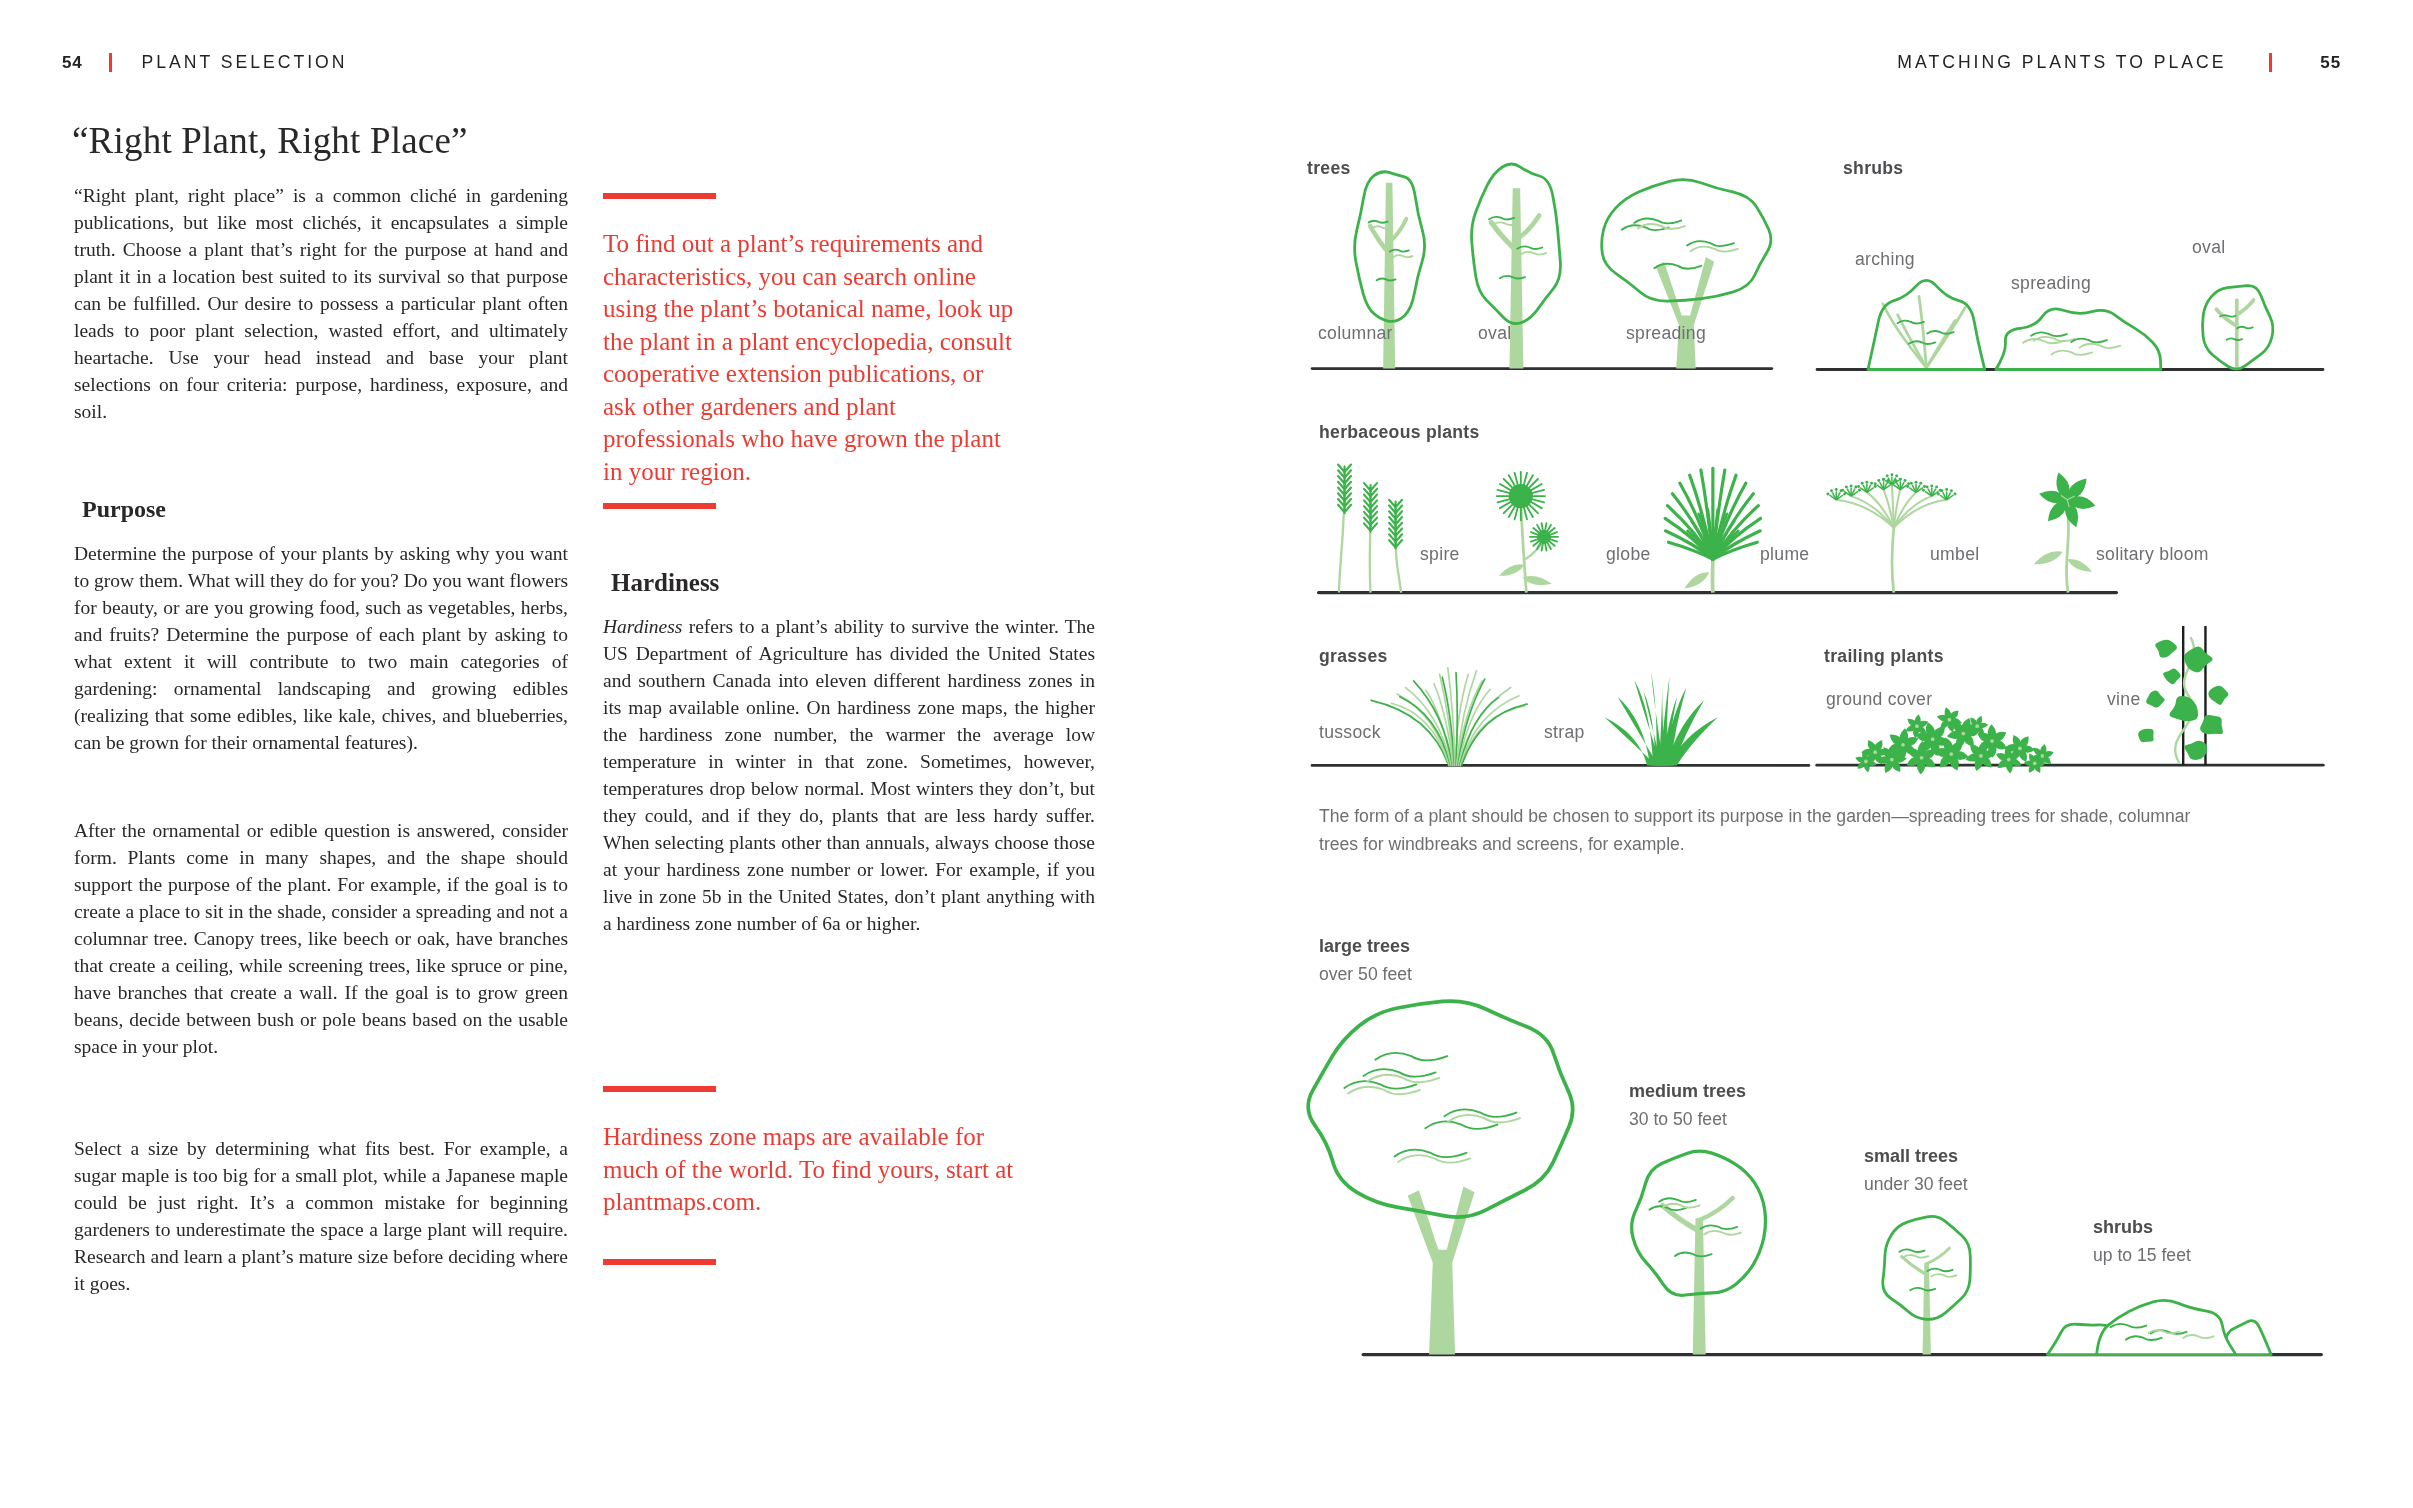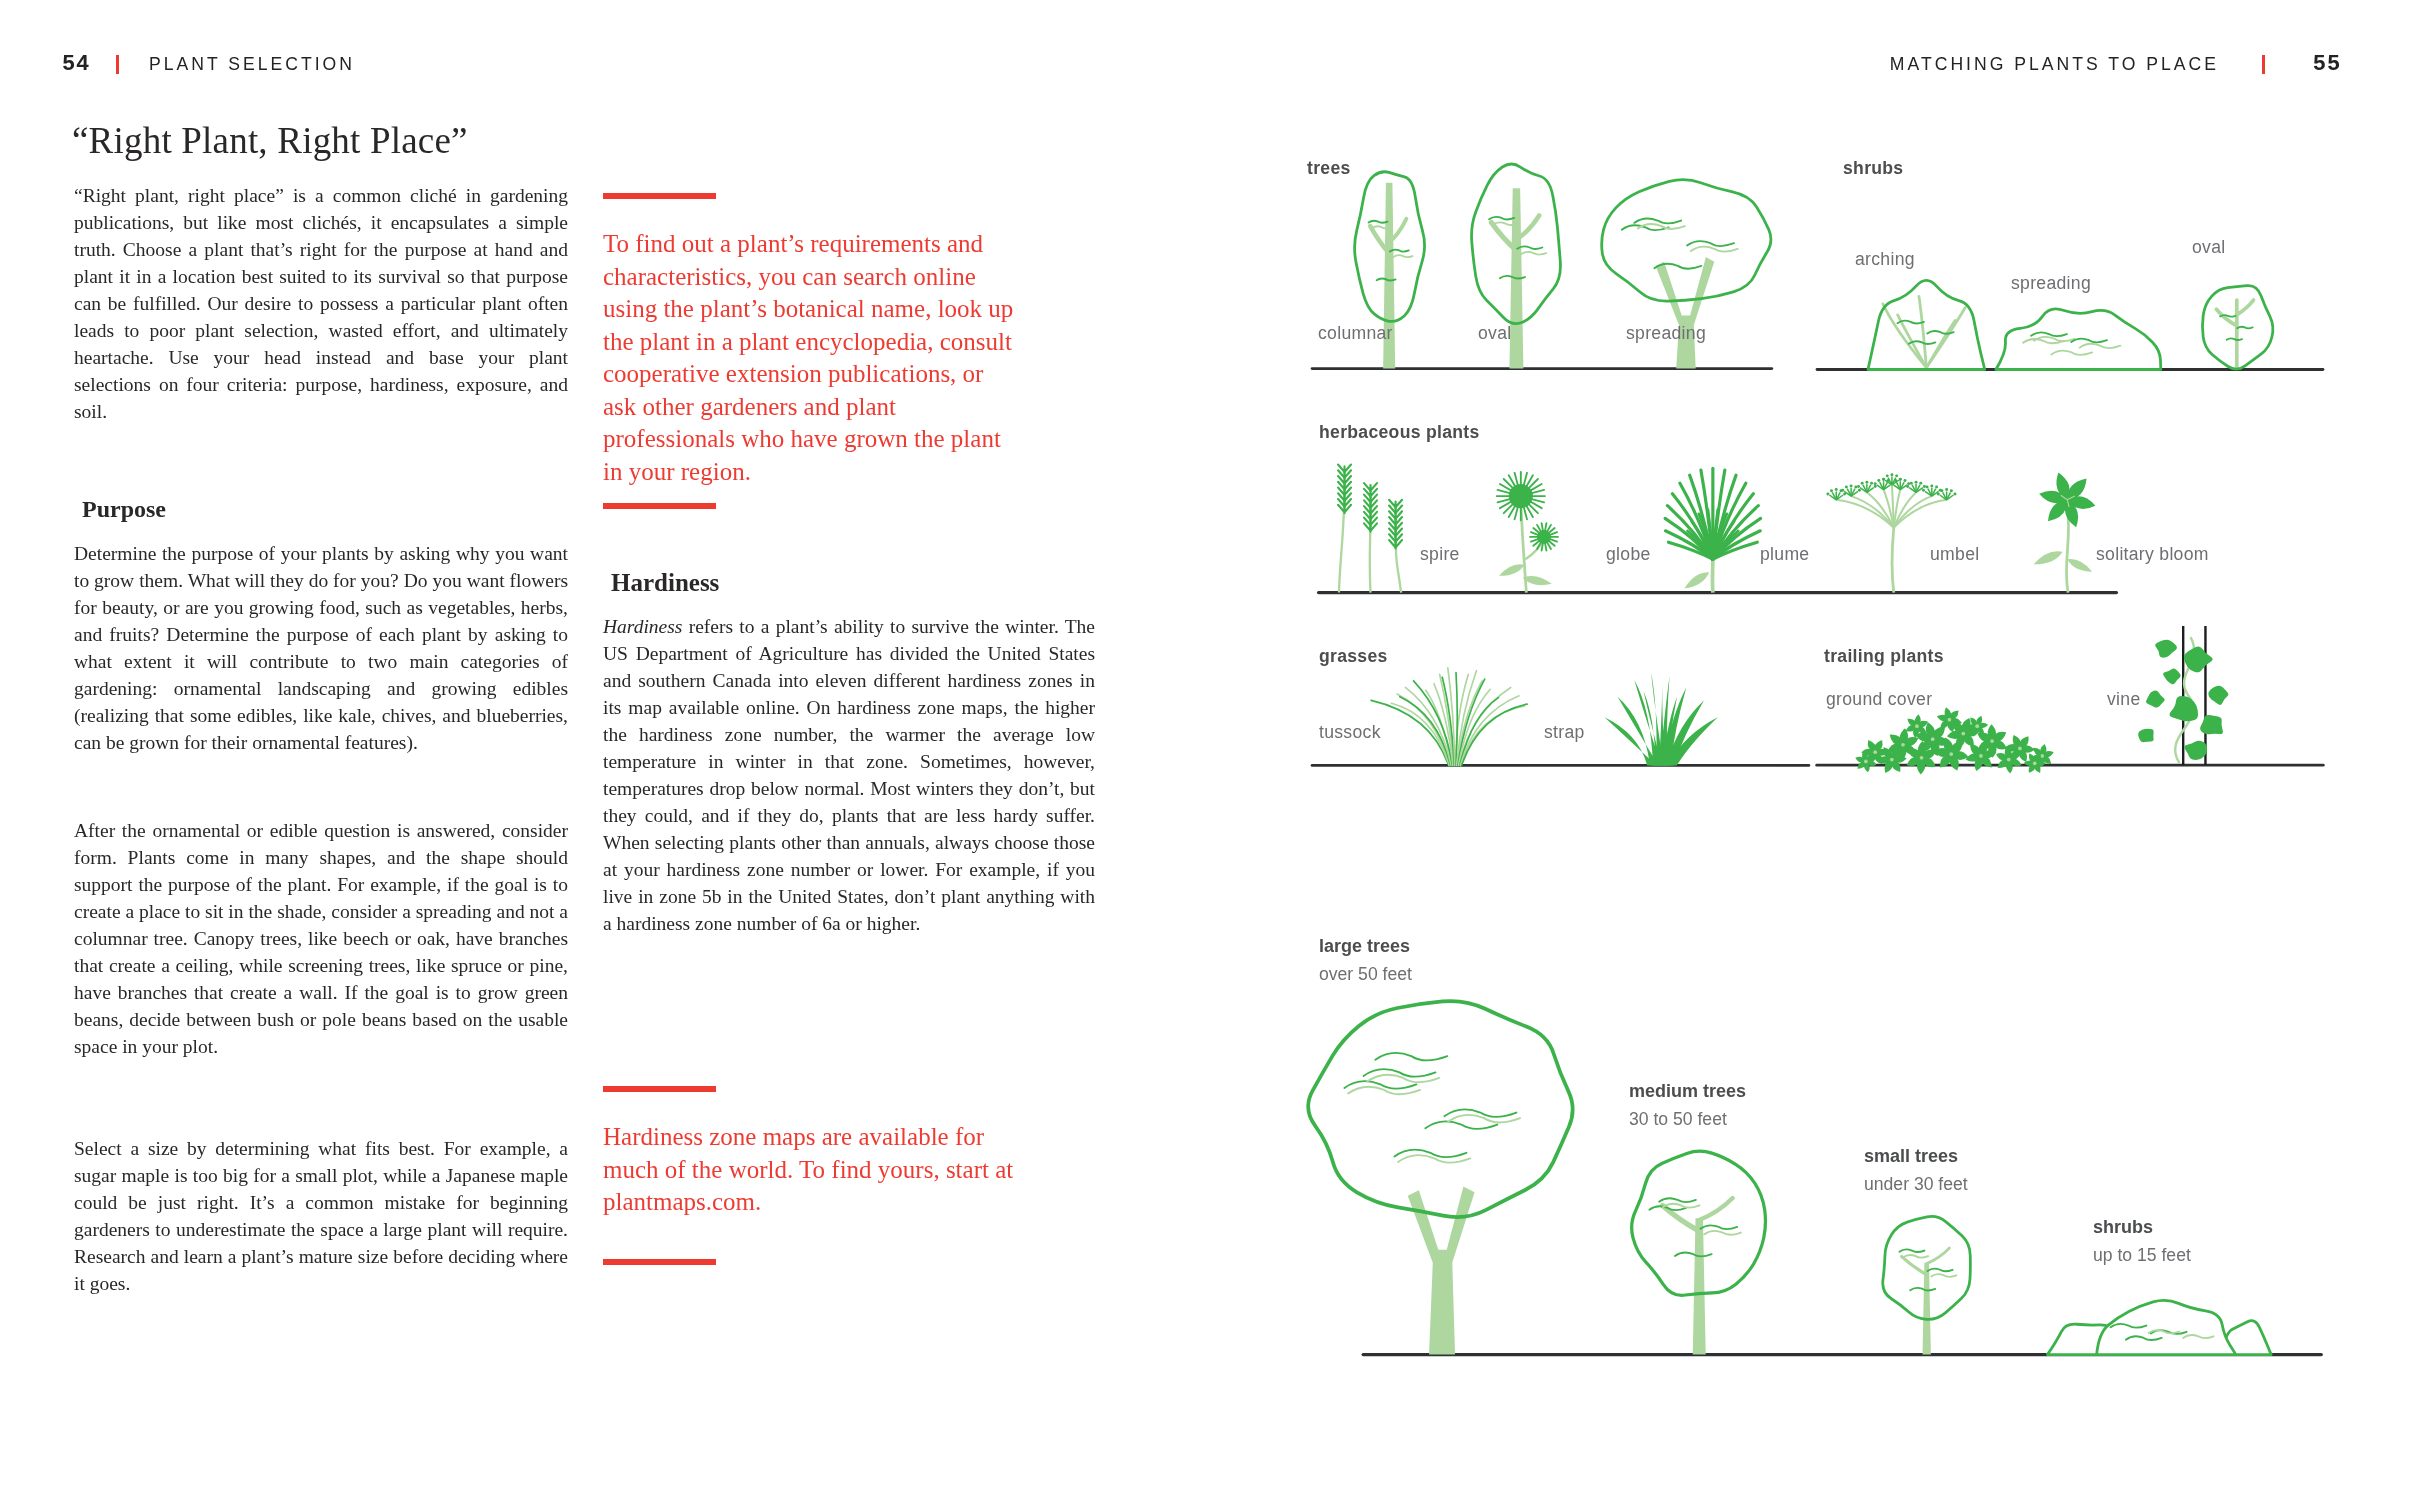--- a/index.html
+++ b/index.html
@@ -3,21 +3,21 @@
 <meta charset="utf-8">
 <style>
   html,body{margin:0;padding:0;}
   body{width:2413px;height:1508px;background:#ffffff;position:relative;overflow:hidden;
        font-family:"Liberation Sans",sans-serif;color:#2a2728;}
   .page{position:absolute;top:0;width:1207px;height:1508px;}
   #page-left{left:0;}
   #page-right{left:1207px;}
   
   .running-head{position:absolute;top:52px;display:flex;align-items:center;color:#232323;}
-  .folio{font-weight:700;font-size:22px;letter-spacing:0.9px;font-family:Liberation Mono, monospace;}
+  .folio{font-weight:700;font-size:17px;letter-spacing:0.9px;}
   .head-title{font-size:17.6px;letter-spacing:3px;}
   .head-divider{width:2.8px;height:19.5px;background:#ee3b32;}
   h1.title{position:absolute;left:72px;top:119px;margin:0;font-family:"Liberation Serif",serif;
            font-weight:400;font-size:37px;color:#2a2728;letter-spacing:0.2px;}
   .body-text{position:absolute;margin:0;font-family:"Liberation Serif",serif;font-size:19.5px;
              line-height:27px;text-align:justify;hyphens:auto;color:#2a2728;}
   .col1{left:74px;width:494px;}
   .col2{left:603px;width:492px;}
   h2.sect{position:absolute;left:74px;margin:8px;font-family:"Liberation Serif",serif;
           font-weight:700;font-size:24px;color:#2a2728;}
@@ -542,20 +542,21 @@
   <div class="ilabel" style="left:213px;top:544px;">spire</div>
   <div class="ilabel" style="left:399px;top:544px;">globe</div>
   <div class="ilabel" style="left:553px;top:544px;">plume</div>
   <div class="ilabel" style="left:723px;top:544px;">umbel</div>
   <div class="ilabel" style="left:889px;top:544px;">solitary bloom</div>
   <div class="ilabel" style="left:112px;top:722px;">tussock</div>
   <div class="ilabel" style="left:337px;top:722px;">strap</div>
   <div class="ilabel" style="left:619px;top:689px;">ground cover</div>
   <div class="ilabel" style="left:900px;top:689px;">vine</div>
 
+  <div class="caption" style="left:112px;top:802px;">The form of a plant should be chosen to support its purpose in the garden—spreading trees for shade, columnar trees for windbreaks and screens, for example.</div>
 
   <div class="slabel" style="left:112px;top:936px;">large trees</div>
   <div class="srange" style="left:112px;top:964px;">over 50 feet</div>
   <div class="slabel" style="left:422px;top:1081px;">medium trees</div>
   <div class="srange" style="left:422px;top:1109px;">30 to 50 feet</div>
   <div class="slabel" style="left:657px;top:1146px;">small trees</div>
   <div class="srange" style="left:657px;top:1174px;">under 30 feet</div>
   <div class="slabel" style="left:886px;top:1217px;">shrubs</div>
   <div class="srange" style="left:886px;top:1245px;">up to 15 feet</div>
 

